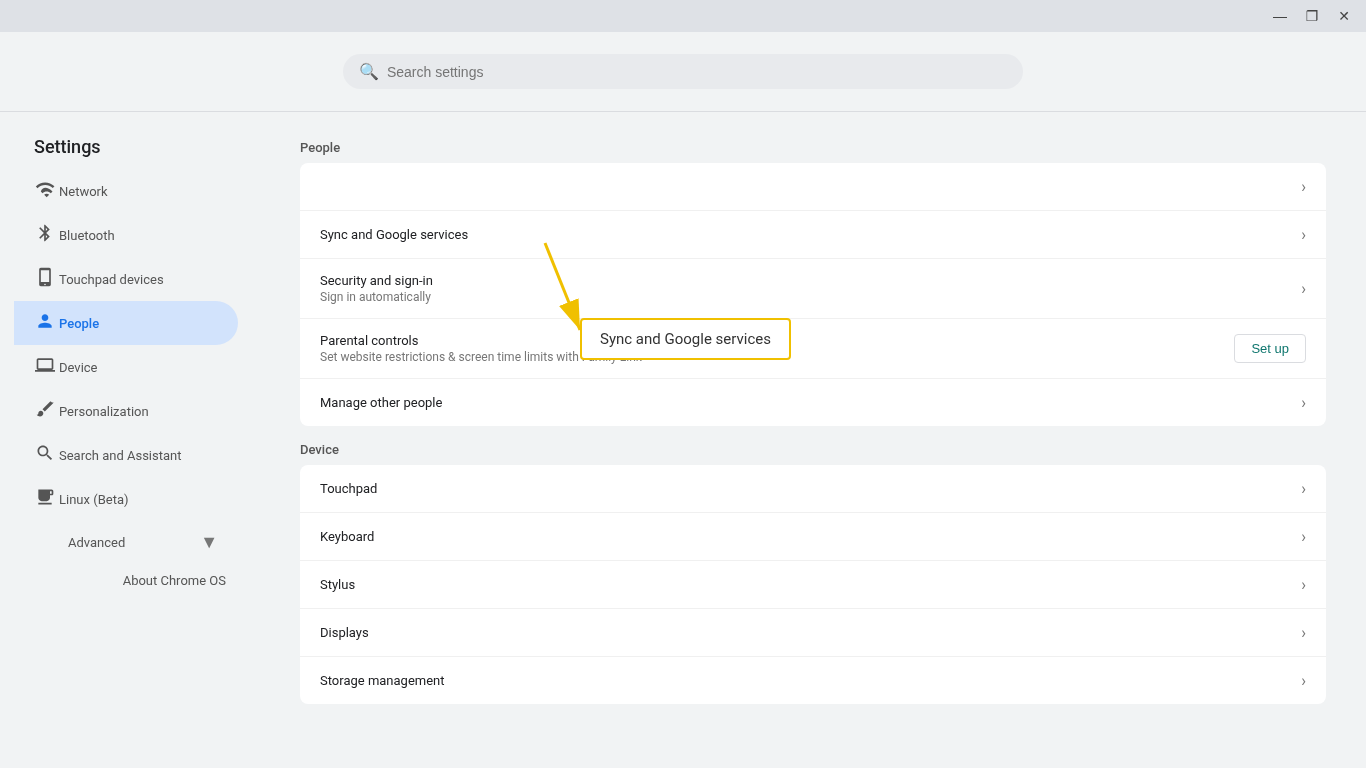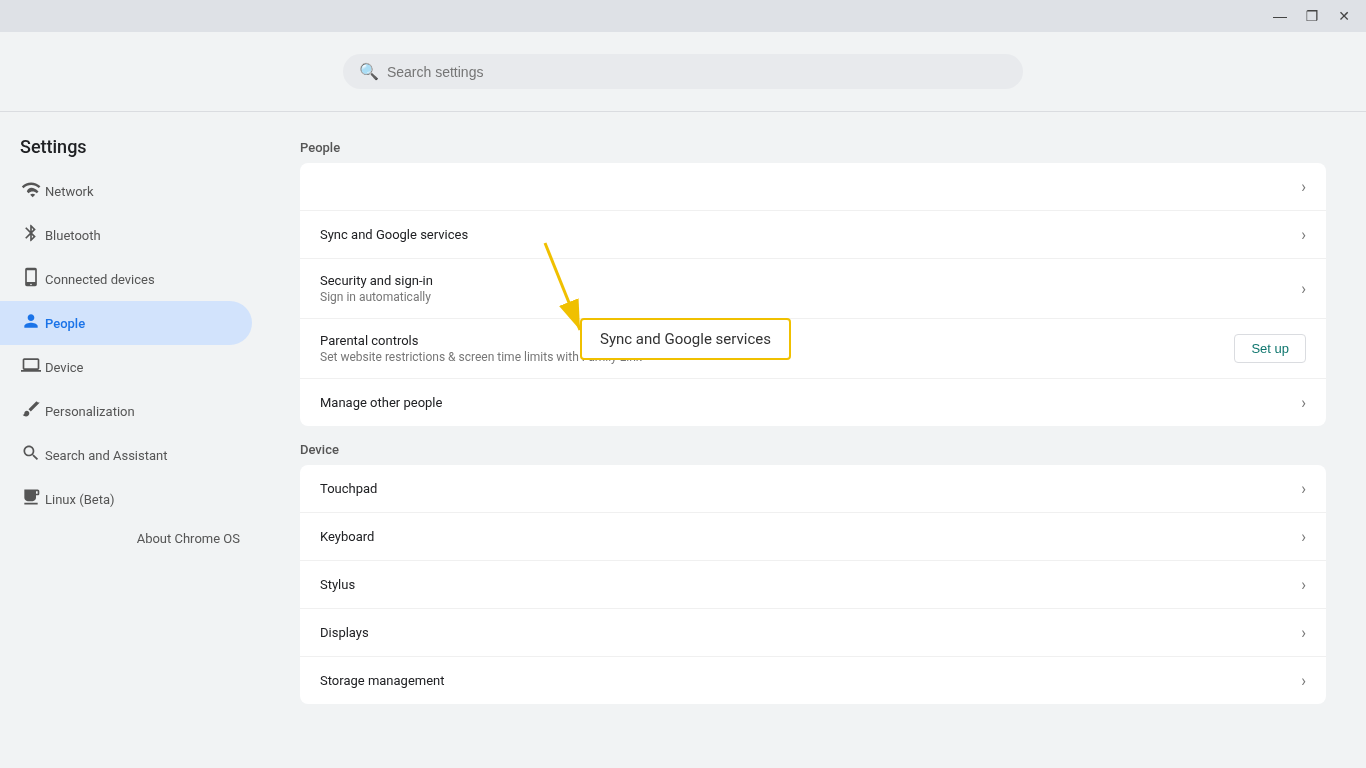--- a/index.html
+++ b/index.html
@@ -81,21 +81,21 @@
     .body-area {
       flex: 1;
       display: flex;
       overflow: hidden;
     }
 
     
     .sidebar {
       width: 260px;
       background: #f1f3f4;
-      padding: 8px 0;
+      padding: 8px 14px;
       overflow-y: auto;
       flex-shrink: 0;
     }
     .sidebar-title {
       font-size: 18px;
       font-weight: 500;
       color: #202124;
       padding: 16px 20px 12px 20px;
     }
     .sidebar-item {
@@ -265,21 +265,21 @@
         </span>
         <span class="item-label">Bluetooth</span>
       </div>
 
       <div class="sidebar-item">
         <span class="item-icon">
           <svg width="20" height="20" viewBox="0 0 24 24" fill="currentColor">
               <path d="M17 1H7c-1.1 0-2 .9-2 2v18c0 1.1.9 2 2 2h10c1.1 0 2-.9 2-2V3c0-1.1-.9-2-2-2zm-5 21c-.55 0-1-.45-1-1s.45-1 1-1 1 .45 1 1-.45 1-1 1zm5-4H7V4h10v14z"></path>
             </svg>
         </span>
-        <span class="item-label">Connected devices</span>
+        <span class="item-label">Touchpad devices</span>
       </div>
 
       <div class="sidebar-item active">
         <span class="item-icon">
           <svg width="20" height="20" viewBox="0 0 24 24" fill="currentColor">
               <path d="M12 12c2.21 0 4-1.79 4-4s-1.79-4-4-4-4 1.79-4 4 1.79 4 4 4zm0 2c-2.67 0-8 1.34-8 4v2h16v-2c0-2.66-5.33-4-8-4z"></path>
             </svg>
         </span>
         <span class="item-label">People</span>
       </div>
@@ -314,20 +314,27 @@
 
       <div class="sidebar-item">
         <span class="item-icon">
           <svg width="20" height="20" viewBox="0 0 24 24" fill="currentColor">
               <path d="M20 3H4v10c0 2.21 1.79 4 4 4h6c2.21 0 4-1.79 4-4v-3h2c1.11 0 2-.89 2-2V5c0-1.11-.89-2-2-2zm0 5h-2V5h2v3zM4 19h16v2H4z"></path>
             </svg>
         </span>
         <span class="item-label">Linux (Beta)</span>
       </div>
 
+      <div class="sidebar-advanced">
+        <div class="sidebar-advanced-left">
+          <span class="item-icon" style="font-size:18px; color:#555; width:22px; text-align:center;"></span>
+          <span class="item-label" style="font-size:13px; color:#555;">Advanced</span>
+        </div>
+        <span style="color:#777; font-size:18px;">▼</span>
+      </div>
 
       <div class="sidebar-about">
         <span>About Chrome OS</span>
       </div>
     </div>
 
     <div class="main-content">
 
       <div class="section-title">People</div>
       <div class="card">

